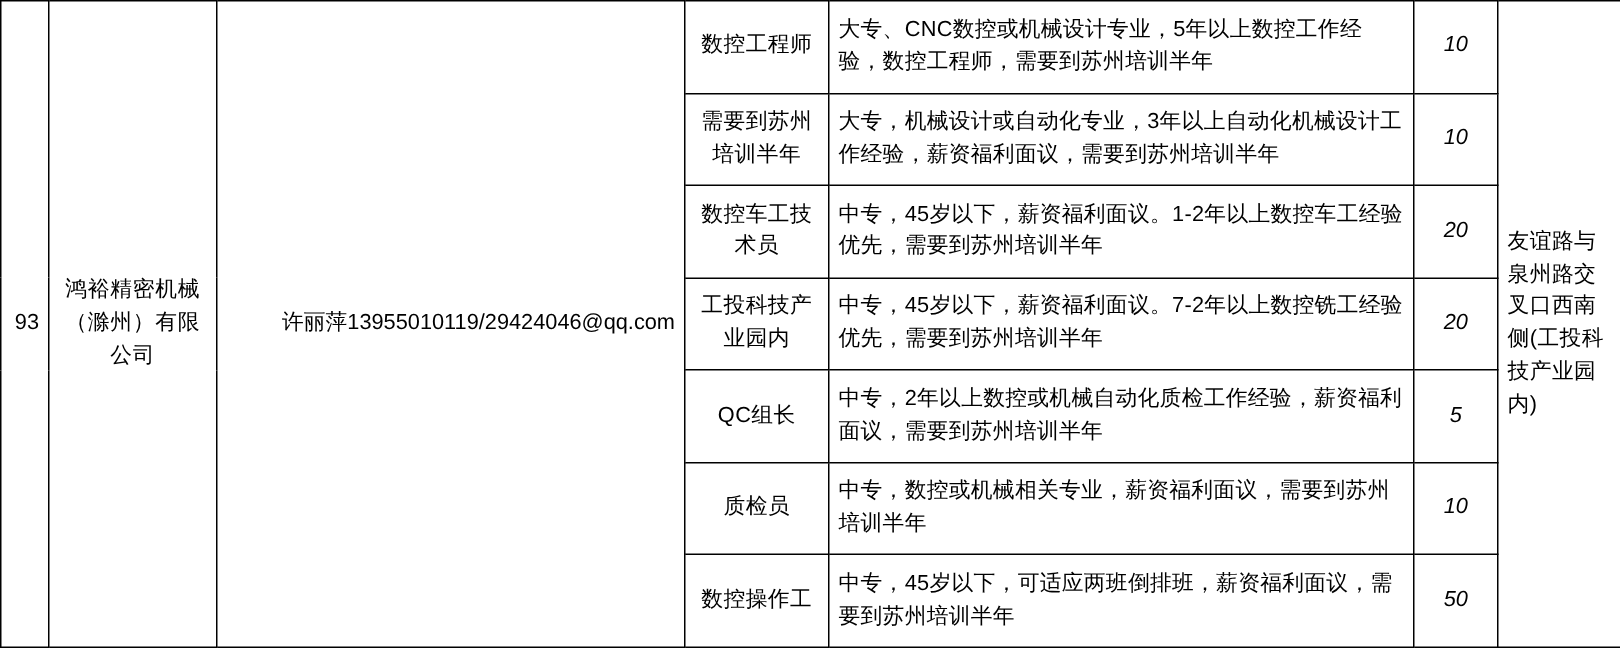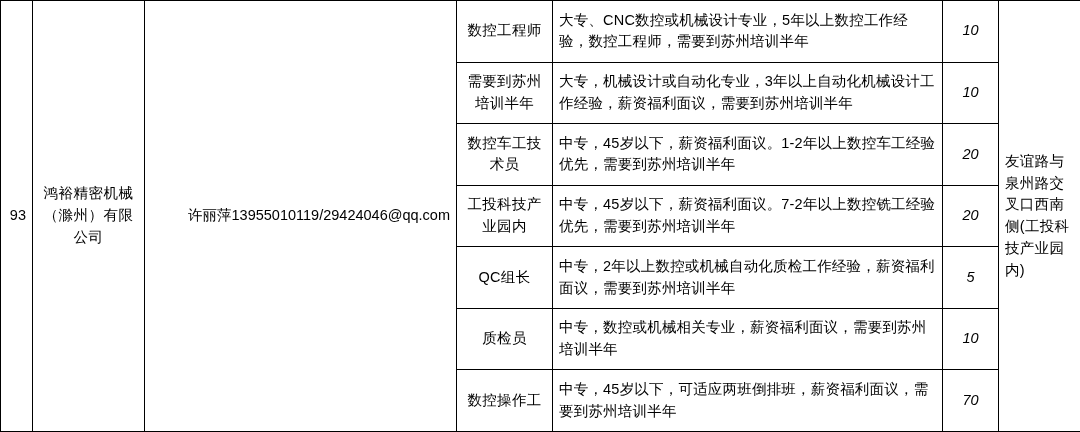--- a/index.html
+++ b/index.html
@@ -118,17 +118,17 @@
         <td class="count-cell">5</td>
       </tr>
       <tr>
         <td class="position-cell">质检员</td>
         <td class="requirement-cell">中专，数控或机械相关专业，薪资福利面议，需要到苏州培训半年</td>
         <td class="count-cell">10</td>
       </tr>
       <tr>
         <td class="position-cell">数控操作工</td>
         <td class="requirement-cell">中专，45岁以下，可适应两班倒排班，薪资福利面议，需要到苏州培训半年</td>
-        <td class="count-cell">70</td>
+        <td class="count-cell">50</td>
       </tr>
     </tbody>
   </table>
 </div>
 
 </body></html>

